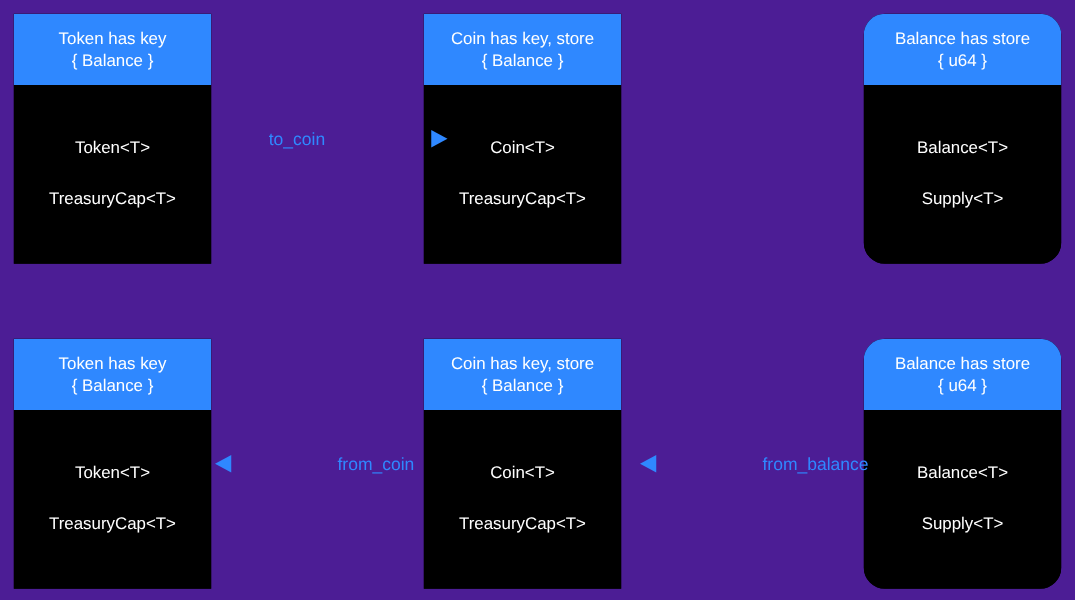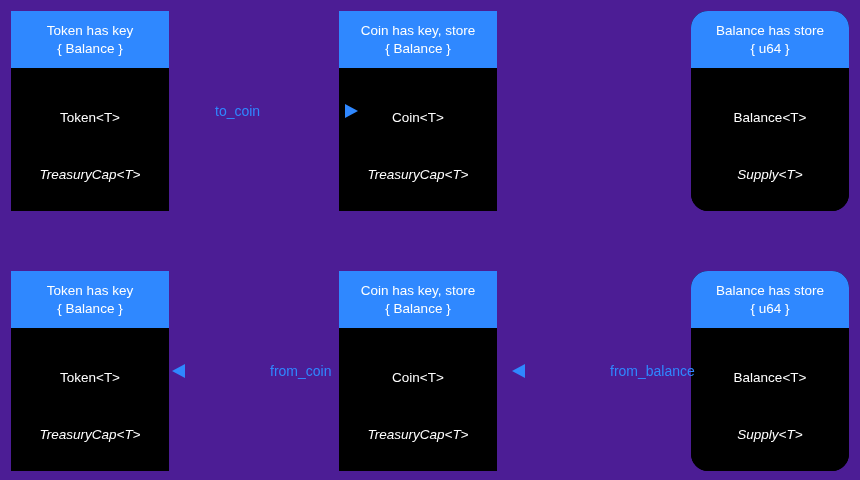--- a/index.html
+++ b/index.html
@@ -59,22 +59,21 @@
     justify-content: flex-start;
     padding-top: 42px;
     box-sizing: border-box;
     font-size: 13.5px;
   }
   .node-body .body-line {
     white-space: nowrap;
     text-align: center;
   }
   .node-body .body-line + .body-line {
-    margin-top: 42px;
-    font-style: italic;
+    margin-top: 26px;
   }
 
   
   .row-top    { top: 11px; }
   .row-bottom { top: 271px; }
   .col-1 { left: 11px; }
   .col-2 { left: 339px; }
   .col-3 { left: 691px; border-radius: 17px; }
 
   

